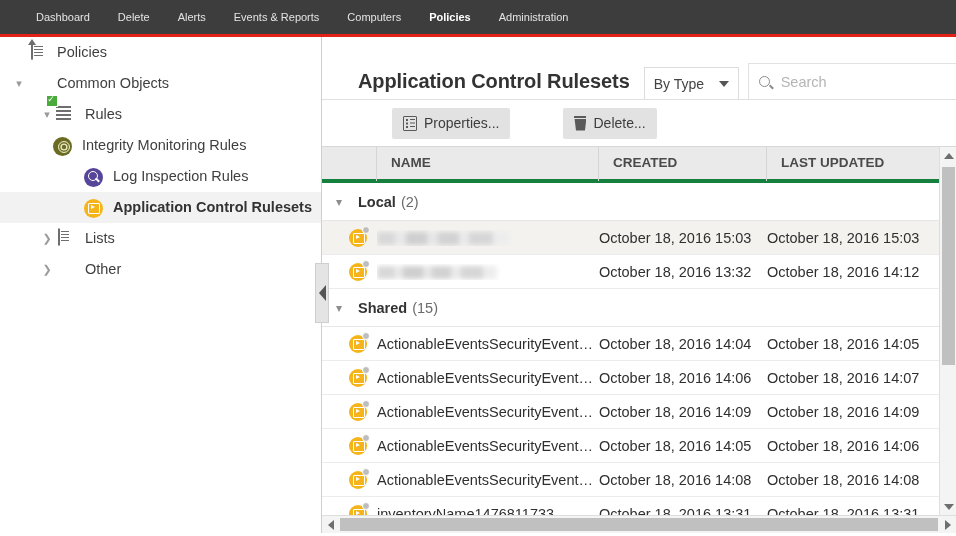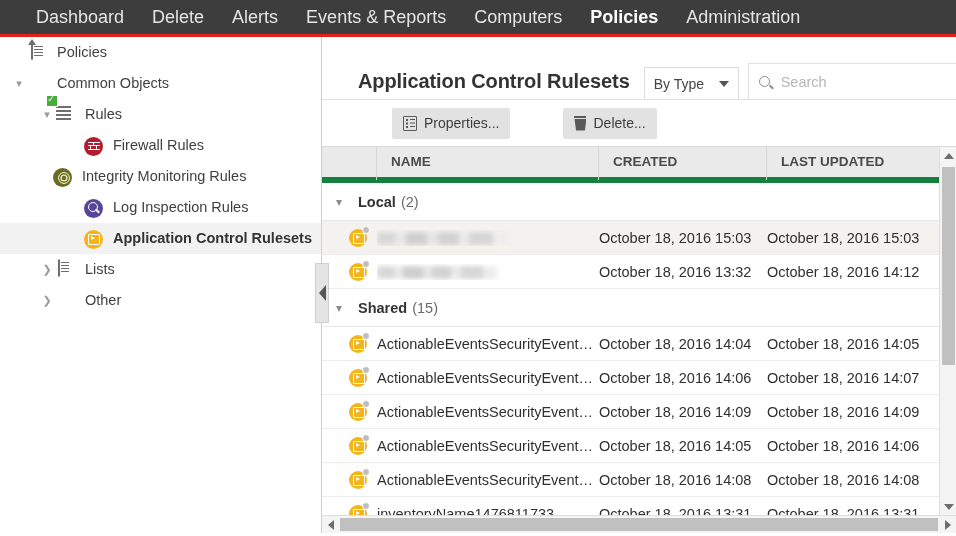--- a/index.html
+++ b/index.html
@@ -16,21 +16,21 @@
     height: 37px;
     background: #3d3d3d;
     border-bottom: 3px solid #e32119;
     display: flex;
     align-items: center;
     padding-left: 22px;
     position: relative;
   }
   .nav-item {
     color: #e4e4e4;
-    font-size: 18px;
+    font-size: 11px;
     padding: 0 14px;
     line-height: 37px;
     white-space: nowrap;
     cursor: pointer;
   }
   .nav-item.active {
     color: #ffffff;
     font-weight: bold;
   }
 
@@ -392,21 +392,21 @@
   #tablewrap {
     flex: 1;
     position: relative;
     overflow: hidden;
     border-top: 1px solid #d8d8d8;
   }
   #thead {
     display: flex;
     height: 36px;
     background: #eaeaea;
-    border-bottom: 6px solid #15803d;
+    border-bottom: 4px solid #15803d;
     align-items: center;
   }
   .th {
     font-size: 13.5px;
     font-weight: bold;
     color: #4a4a4a;
     height: 36px;
     line-height: 36px;
     border-right: 1px solid #d5d5d5;
     padding-left: 14px;
@@ -550,27 +550,20 @@
       <div class="tree-row" style="padding-left: 10px;">
         <span class="twisty">▾</span>
         <span class="tree-ico"><span class="ic-common"></span></span>
         <span class="tree-label">Common Objects</span>
       </div>
       <div class="tree-row" style="padding-left: 38px;">
         <span class="twisty">▾</span>
         <span class="tree-ico"><span class="ic-rules"><span class="chk">✓</span></span></span>
         <span class="tree-label">Rules</span>
       </div>
-      <div class="tree-row" style="padding-left: 66px;">
-        <span class="twisty">&nbsp;</span>
-        <span class="tree-ico">
-          <span class="ic-circle ic-firewall"></span>
-        </span>
-        <span class="tree-label">Firewall Rules</span>
-      </div>
       <div class="tree-row" style="padding-left: 35px;">
         <span class="twisty">&nbsp;</span>
         <span class="tree-ico">
           <span class="ic-circle ic-integ"></span>
         </span>
         <span class="tree-label">Integrity Monitoring Rules</span>
       </div>
       <div class="tree-row" style="padding-left: 66px;">
         <span class="twisty">&nbsp;</span>
         <span class="tree-ico">

